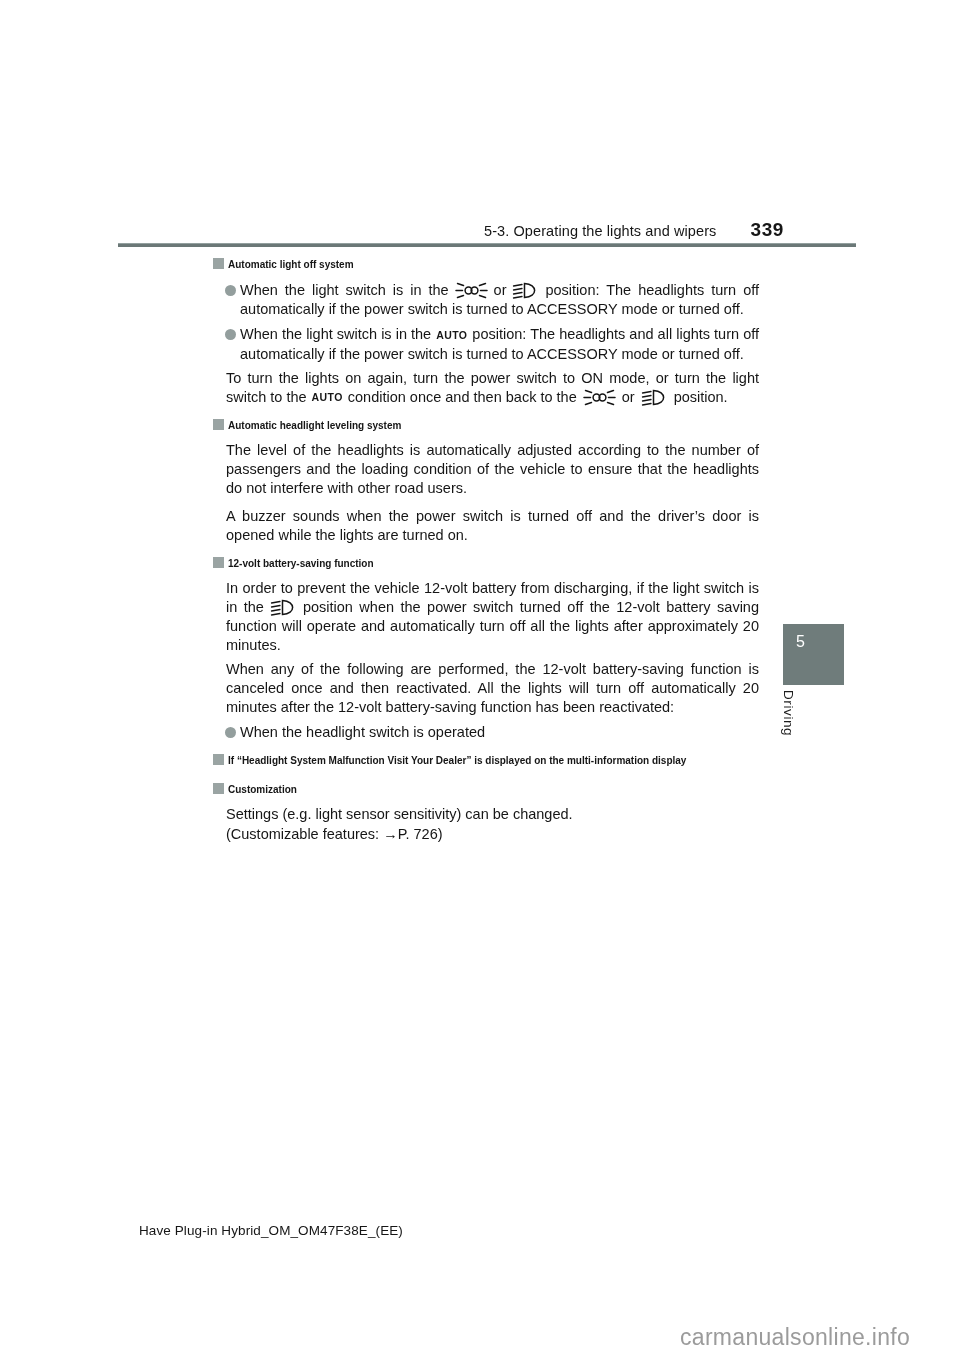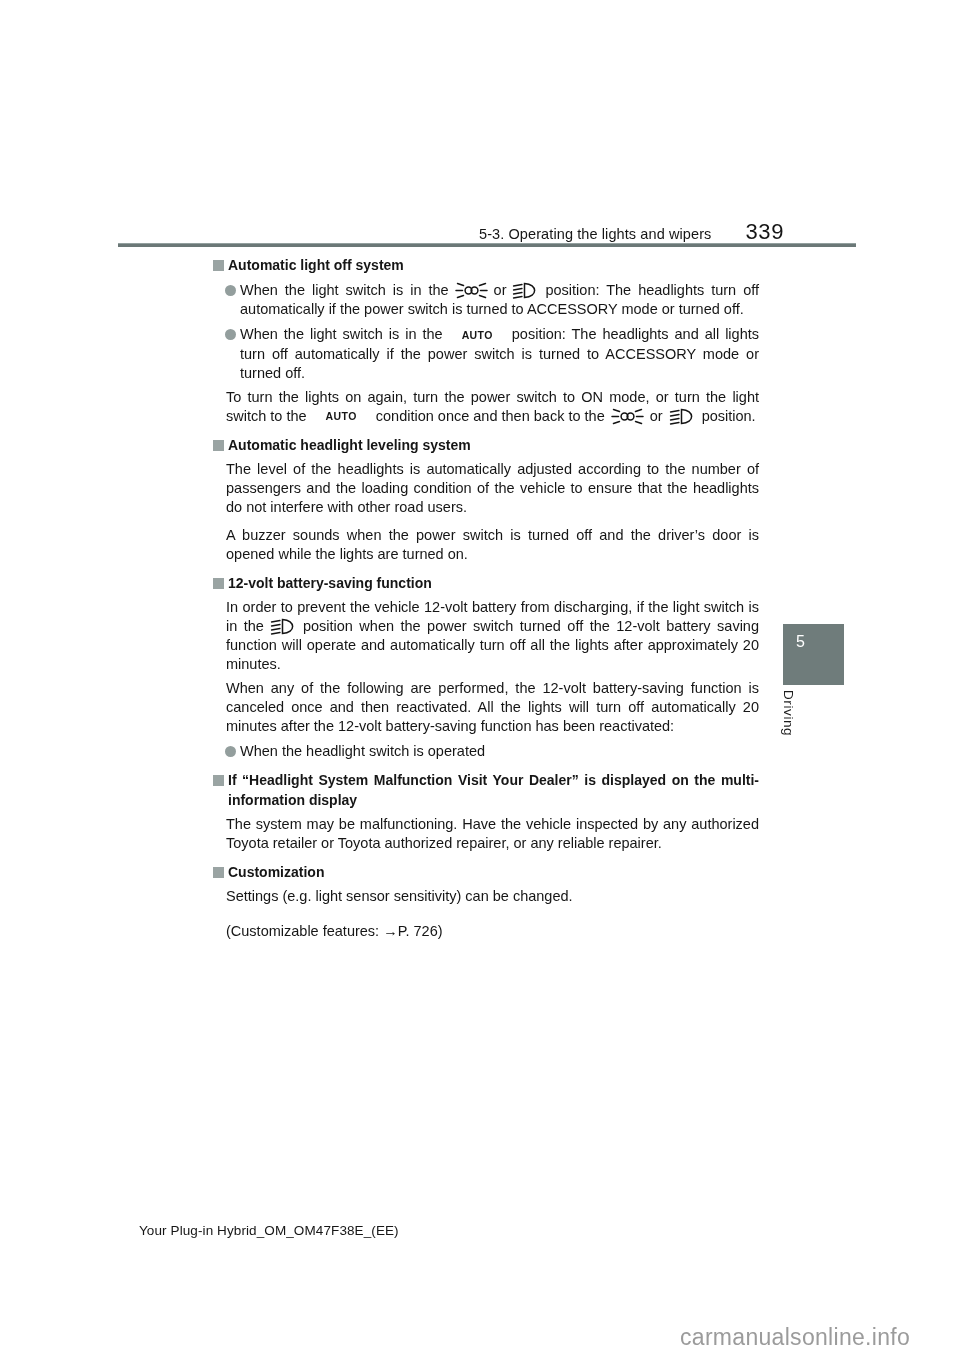--- a/index.html
+++ b/index.html
@@ -4,32 +4,32 @@
 <style>
   html,body{margin:0;padding:0;background:#e8e8e8;}
   .page{
     position:relative;width:960px;height:1358px;background:#ffffff;
     font-family:"Liberation Sans", sans-serif;color:#161616;overflow:hidden;
     margin:0 auto;
   }
   
   .header{position:absolute;left:118px;top:219px;width:666px;display:flex;justify-content:flex-end;align-items:baseline;gap:34px;}
   .header-title{font-size:14.5px;letter-spacing:0.1px;margin-left:32px;}
-  .header-page{font-size:22px;font-weight:normal;letter-spacing:0.6px;}
+  .header-page{font-size:19px;font-weight:bold;letter-spacing:0.6px;}
   .rule{position:absolute;left:118px;top:243px;width:738px;height:3px;background:#6b7877;border-top:1px solid #93a09f;}
   
   .content{position:absolute;left:213px;top:246px;width:546px;font-size:14.5px;line-height:19px;text-align:justify;}
   .sec{margin-top:9px;}
-  .sec-title{font-weight:bold;font-size:14px;line-height:20px;padding-left:15px;text-indent:-15px;margin-top:8px;}
+  .sec-title{font-weight:bold;font-size:10px;line-height:20px;padding-left:15px;text-indent:-15px;margin-top:8px;}
   .sq{display:inline-block;width:11px;height:11px;background:#9aa4a3;margin-right:4px;vertical-align:-1px;text-indent:0;}
   .bullet{position:relative;margin-top:6px;padding-left:27px;}
   .dot{position:absolute;left:12px;top:4px;width:11px;height:11px;border-radius:50%;background:#939e9d;}
   .para{margin-top:5px;margin-left:13px;}
   .ic{display:inline-block;vertical-align:-4px;margin:0 6px;}
-  .auto{display:inline-block;font-size:10.5px;font-weight:bold;letter-spacing:0.4px;margin:0 19px;vertical-align:0.5px;}
+  .auto{display:inline-block;font-size:10.5px;font-weight:bold;letter-spacing:0.4px;margin:0 5px;vertical-align:0.5px;}
   
   .tab-box{position:absolute;left:783px;top:624px;width:61px;height:61px;background:#6f7c7b;box-sizing:border-box;padding:9px 0 0 13px;}
   .tab-num{color:#ffffff;font-size:16px;}
   .tab-label{position:absolute;left:781px;top:690px;writing-mode:vertical-rl;font-size:13.5px;color:#1c1c1c;letter-spacing:0.6px;}
   
   .footer{position:absolute;left:139px;top:1223px;font-size:13.5px;letter-spacing:0.1px;}
   .watermark{position:absolute;left:680px;top:1324px;font-size:23px;color:#9b9b9b;letter-spacing:0.3px;}
 </style>
 </head>
 <body>
@@ -118,32 +118,31 @@
           </svg><span>position when the power switch turned off the 12-volt battery saving function will operate and automatically turn off all the lights after approximately 20 minutes.</span>
       </div>
       <div class="para">When any of the following are performed, the 12-volt battery-saving function is canceled once and then reactivated. All the lights will turn off automatically 20 minutes after the 12-volt battery-saving function has been reactivated:</div>
       <div class="bullet">
         <span class="dot"></span><span>When the headlight switch is operated</span>
       </div>
     </div>
 
     <div class="sec">
       <div class="sec-title"><span class="sq"></span><span>If “Headlight System Malfunction Visit Your Dealer” is displayed on the multi-information display</span></div>
-      <div class="para">The system may be malfunctioning. Have the vehicle inspected by any authorized Toyota retailer or Toyota authorized repairer, or any reliable repairer.</div>
     </div>
 
     <div class="sec">
       <div class="sec-title"><span class="sq"></span><span>Customization</span></div>
       <div class="para">Settings (e.g. light sensor sensitivity) can be changed.</div>
-      <div class="para" style="margin-top:16px;">(Customizable features: →P. 726)</div>
+      <div class="para" style="margin-top:1px;">(Customizable features: →P. 726)</div>
     </div>
 
   </div>
 
   <div class="tab-box">
     <span class="tab-num">5</span>
   </div>
   <div class="tab-label">Driving</div>
 
-  <div class="footer">Your Plug-in Hybrid_OM_OM47F38E_(EE)</div>
+  <div class="footer">Have Plug-in Hybrid_OM_OM47F38E_(EE)</div>
   <div class="watermark">carmanualsonline.info</div>
 
 </div>
 
 </body></html>

